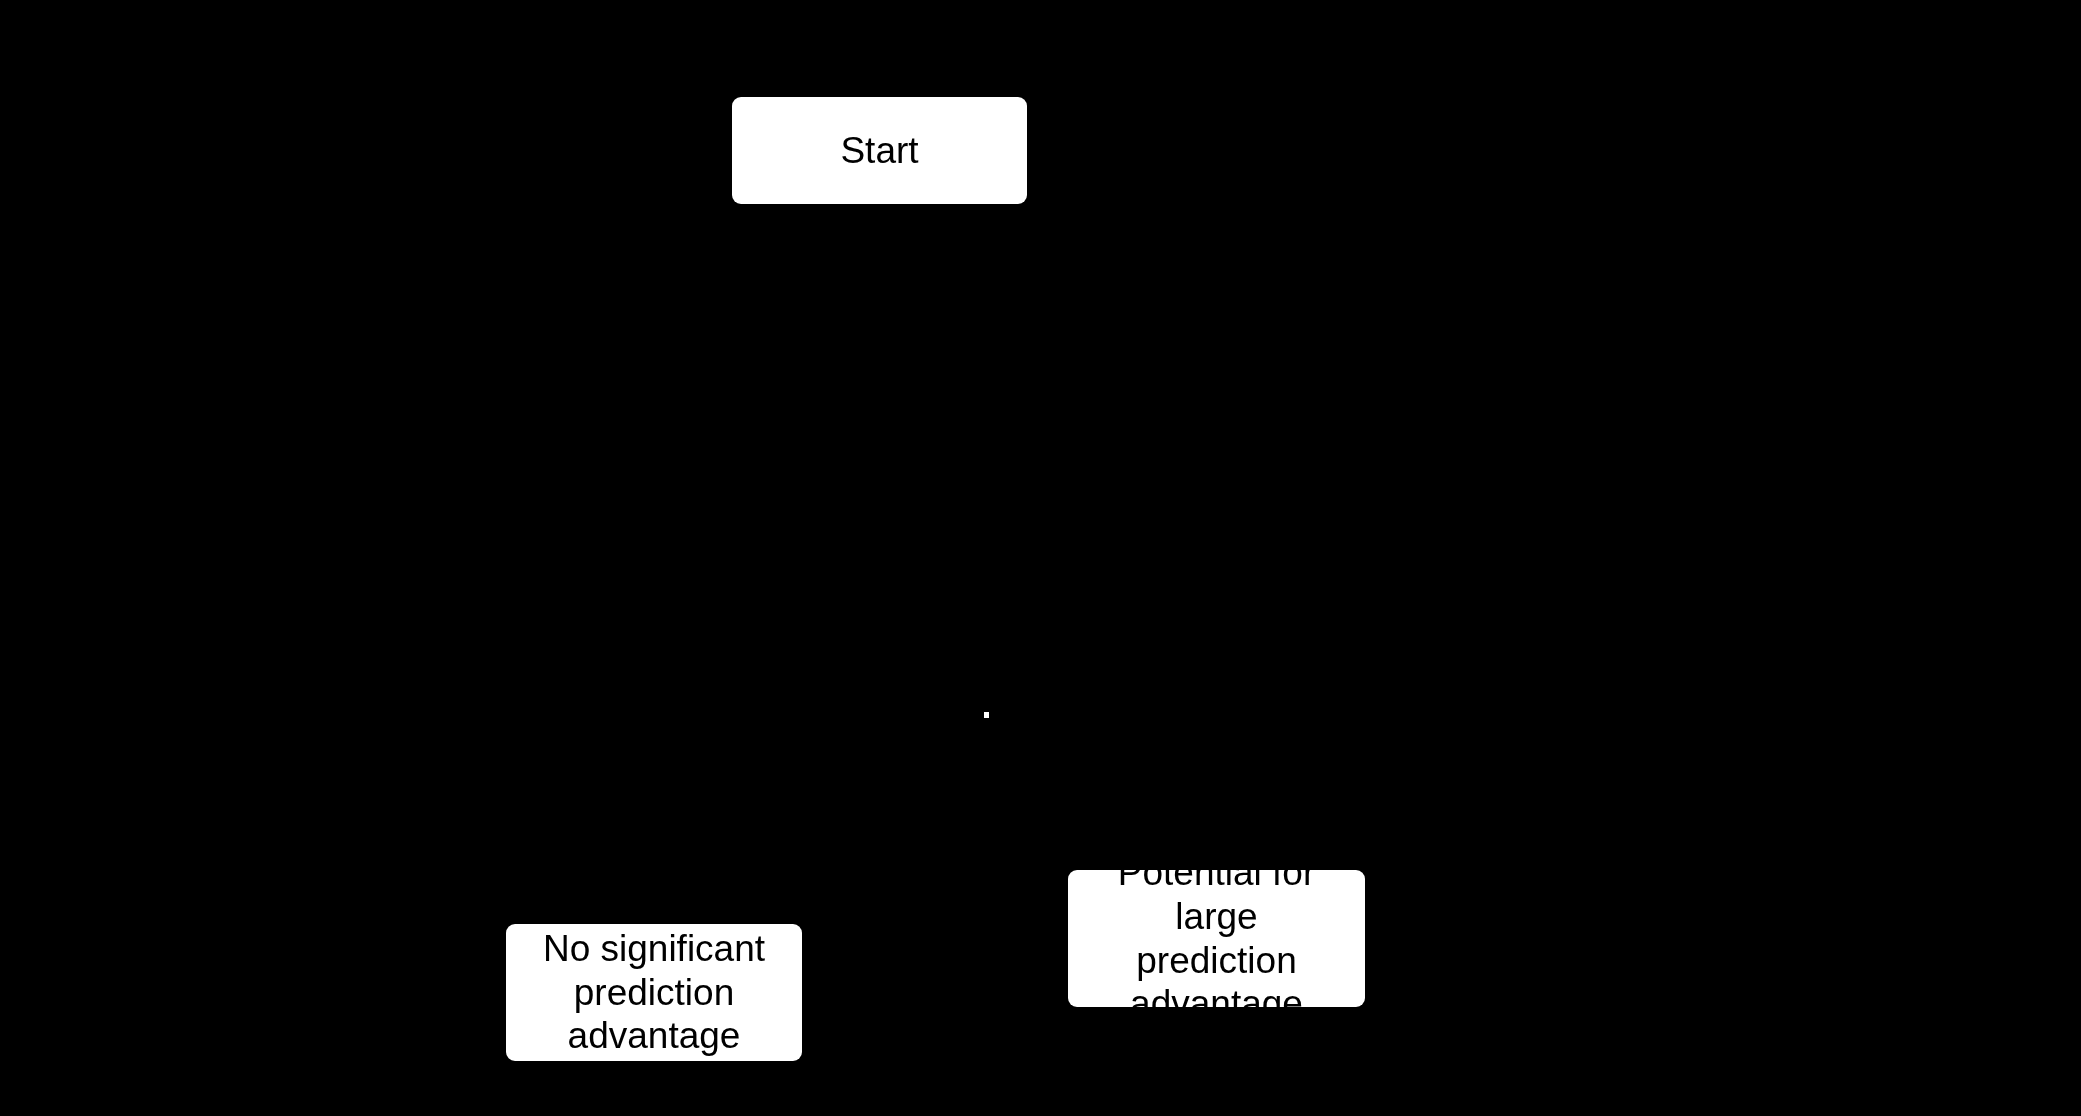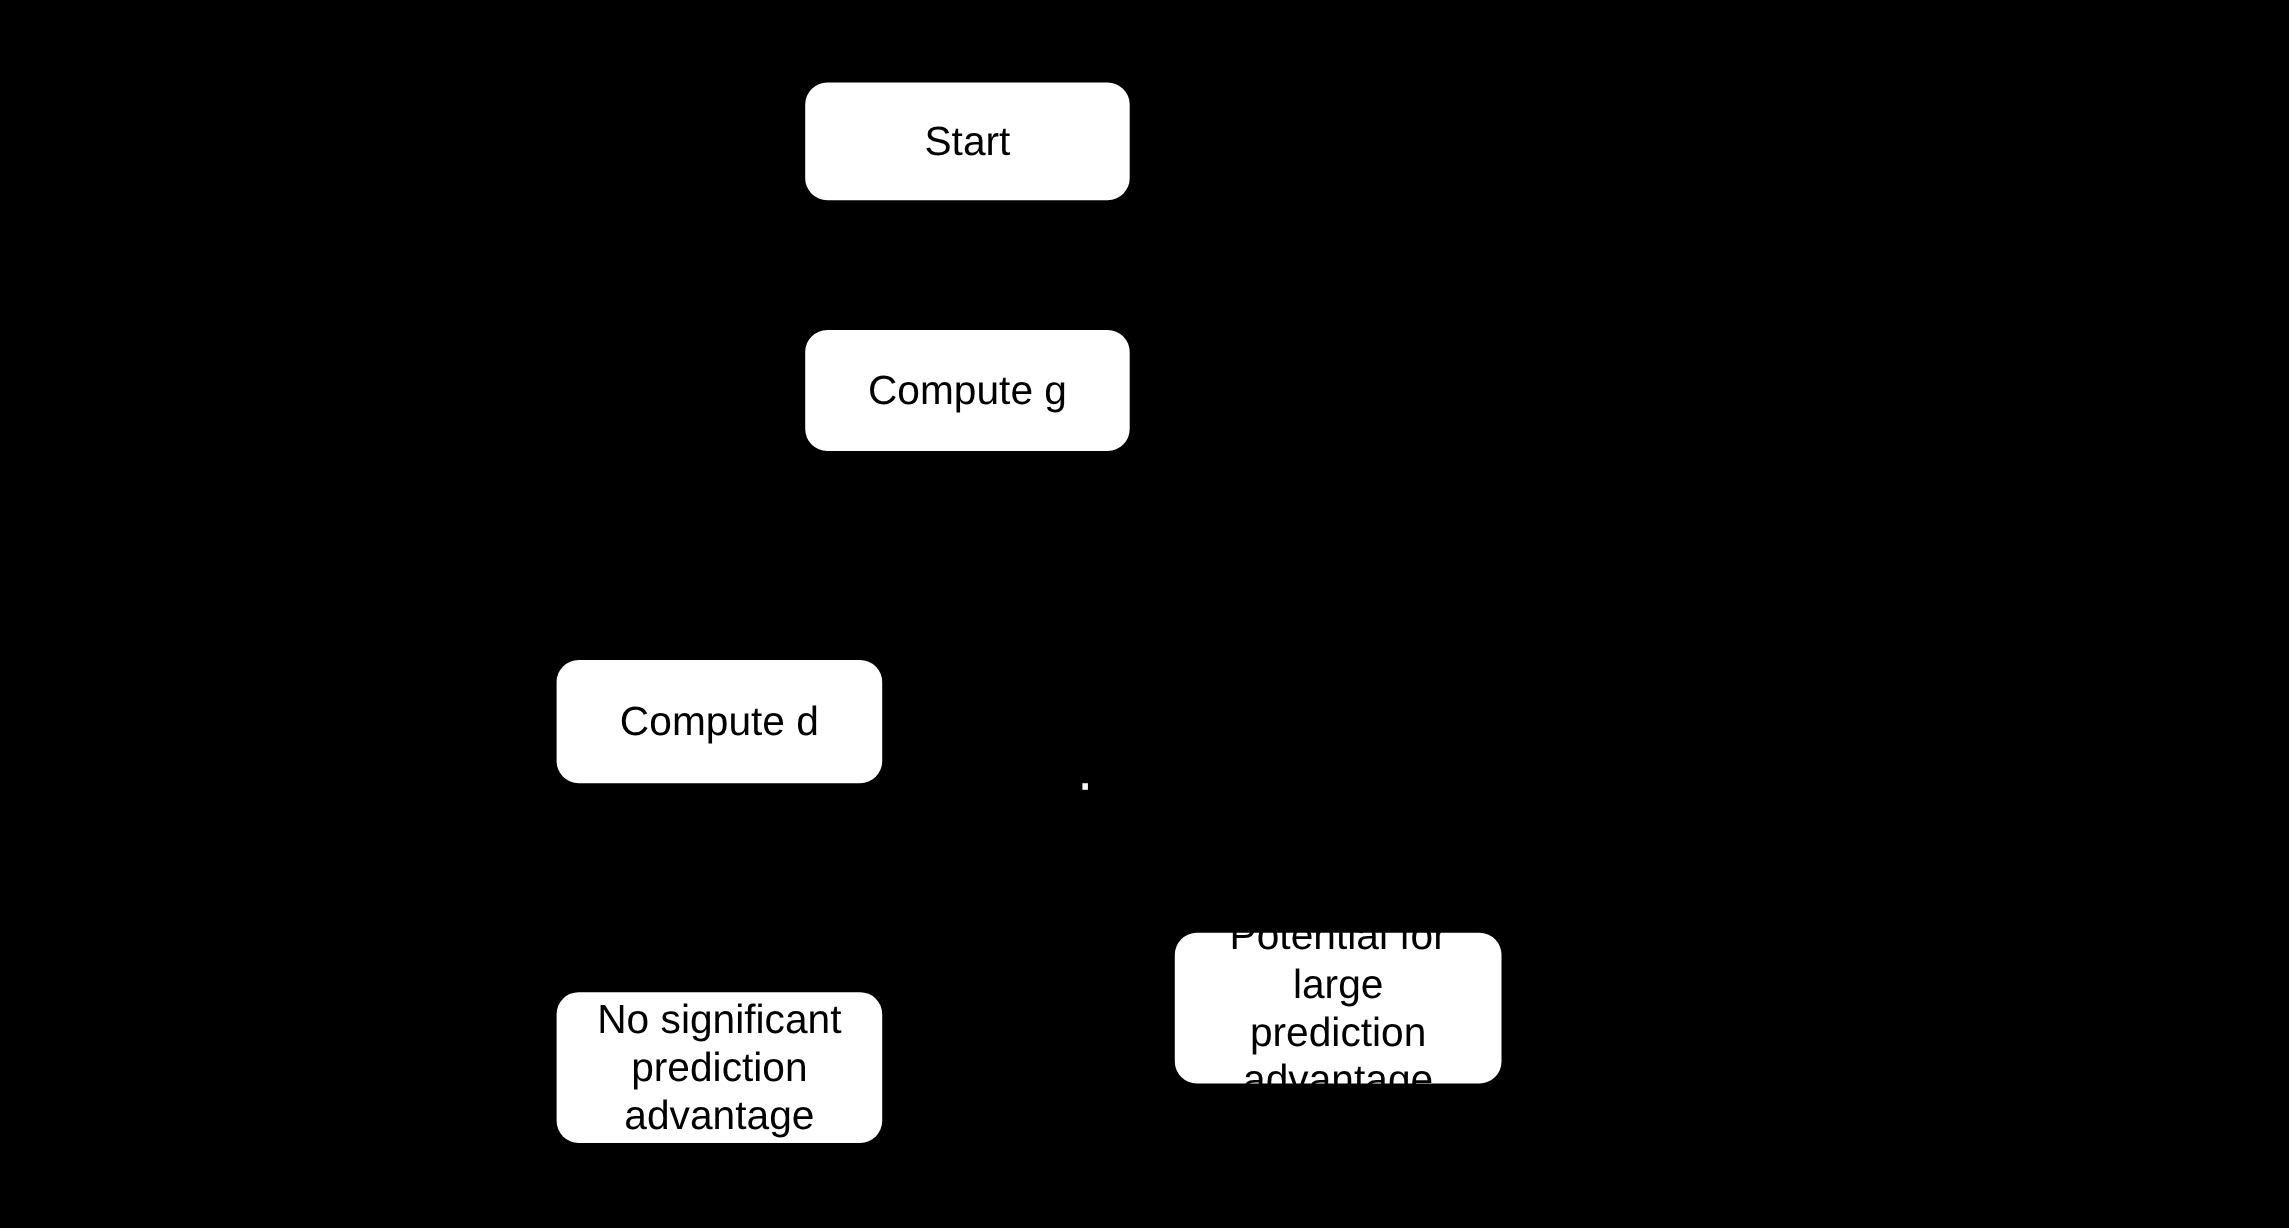--- a/index.html
+++ b/index.html
@@ -22,31 +22,32 @@
     position: absolute;
     left: 0;
     top: 0;
     width: 2081px;
     height: 1116px;
     pointer-events: none;
   }
   .node {
     position: absolute;
     background: #ffffff;
-    border-radius: 20px;
+    border-radius: 9px;
     display: flex;
     align-items: center;
     justify-content: flex-start;
     text-align: center;
     color: #000000;
     font-family: "Liberation Sans", sans-serif;
     font-size: 37px;
     line-height: 1.18;
     box-sizing: border-box;
     padding: 4px 14px;
+    margin-top: 22px;
     -webkit-font-smoothing: antialiased;
   }
   .node-label {
     display: block;
     width: 100%;
     white-space: pre-line;
   }
   
   #node-start      { left: 732px;  top: 75px;  width: 295px; height: 107px; }
   #node-compute-g  { left: 732px;  top: 300px; width: 295px; height: 110px; }
@@ -82,27 +83,21 @@
       <path d="M879,410 L879,500 L1103,500 L1103,596"></path>
       <path d="M654,712 L654,896"></path>
       <path d="M1103,715 L1103,800 L1216,800 L1216,896"></path>
     </g>
   </svg>
 
   <div class="node" id="node-start">
     <span class="node-label">Start</span>
   </div>
 
-  <div class="node" id="node-compute-g">
-    <span class="node-label">Compute g</span>
-  </div>
 
-  <div class="node" id="node-compute-d">
-    <span class="node-label">Compute d</span>
-  </div>
 
   <div class="notch"></div>
 
   <div class="node" id="node-no-advantage">
     <span class="node-label">No significant
 prediction
 advantage</span>
   </div>
 
   <div class="node" id="node-large-advantage">

